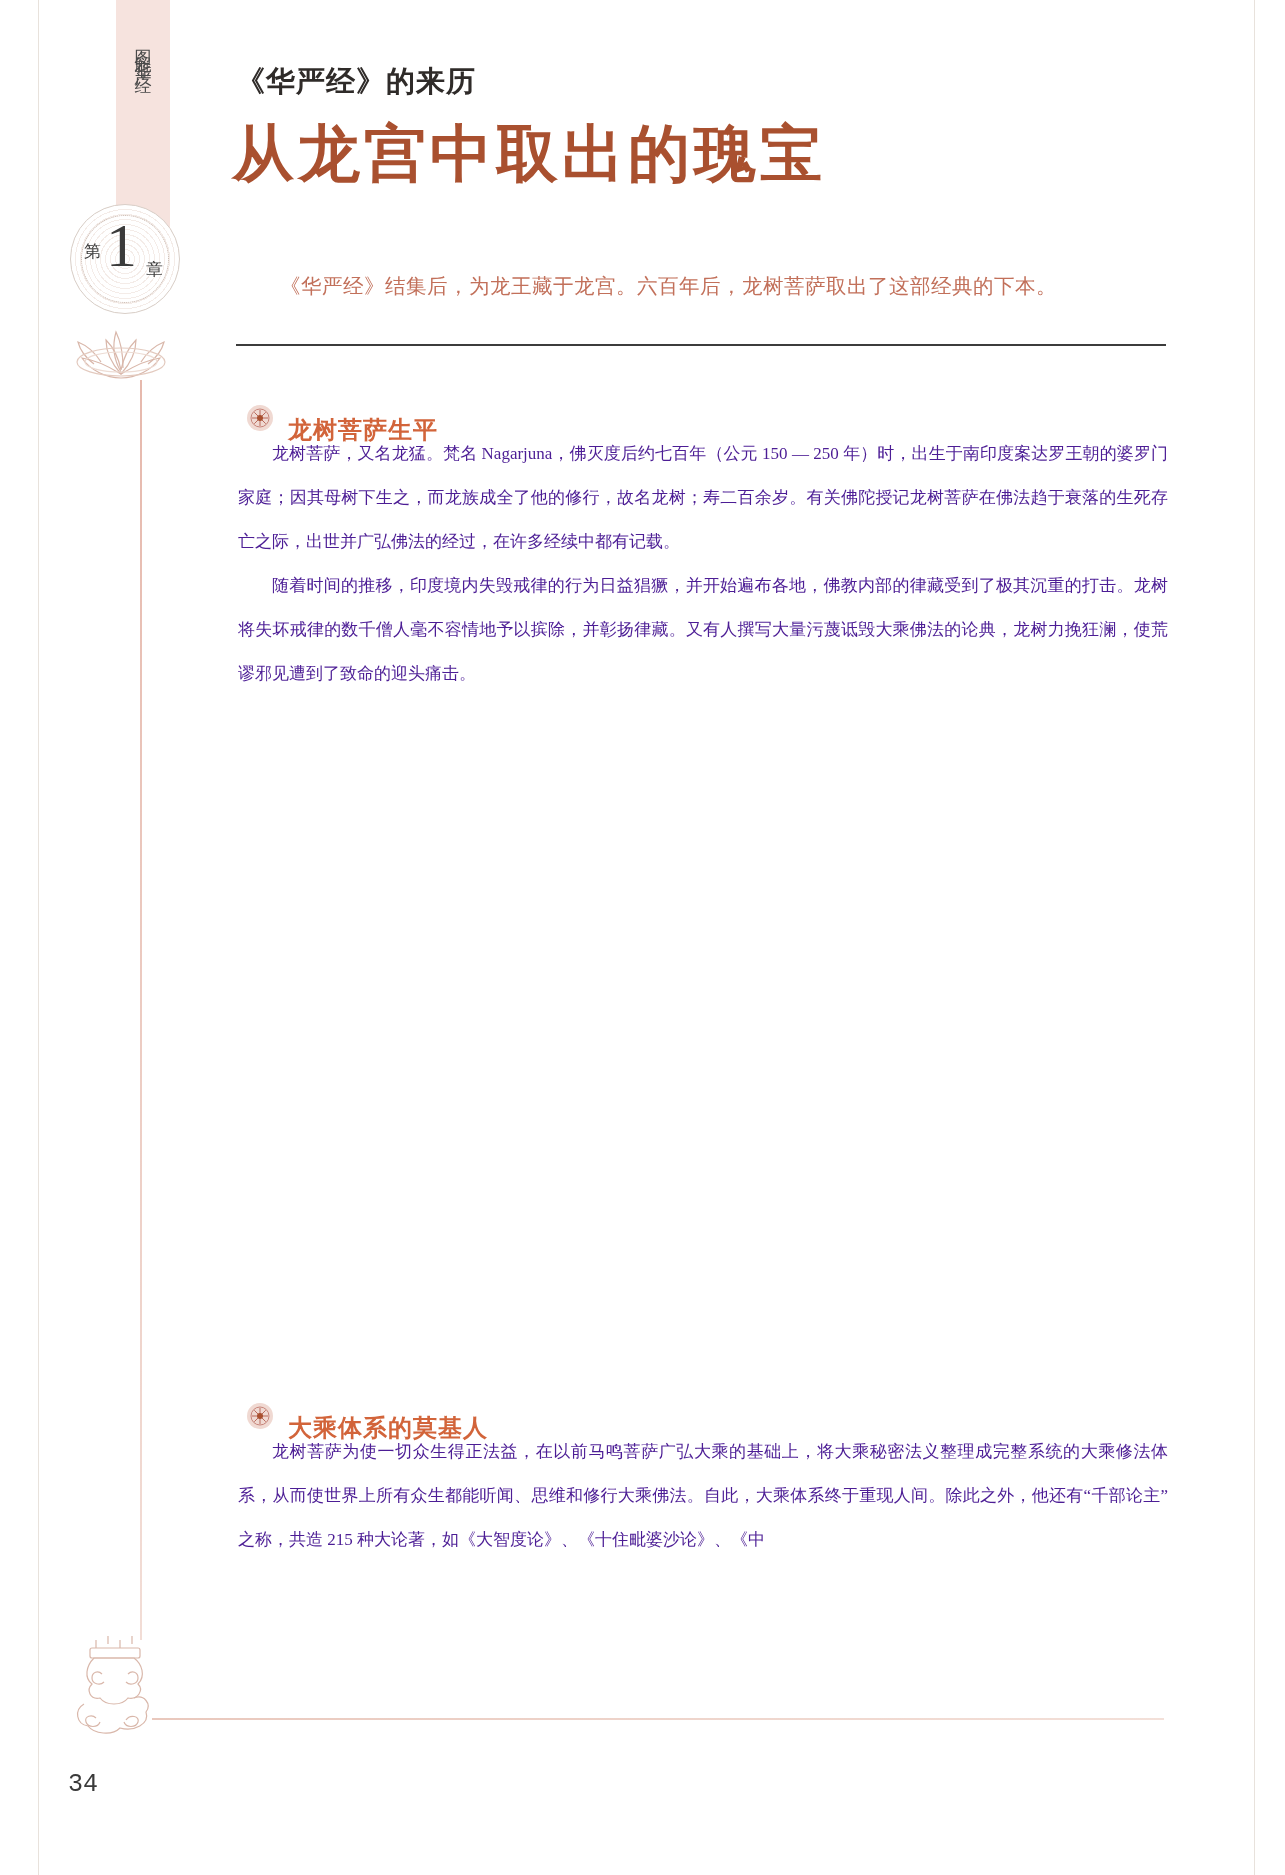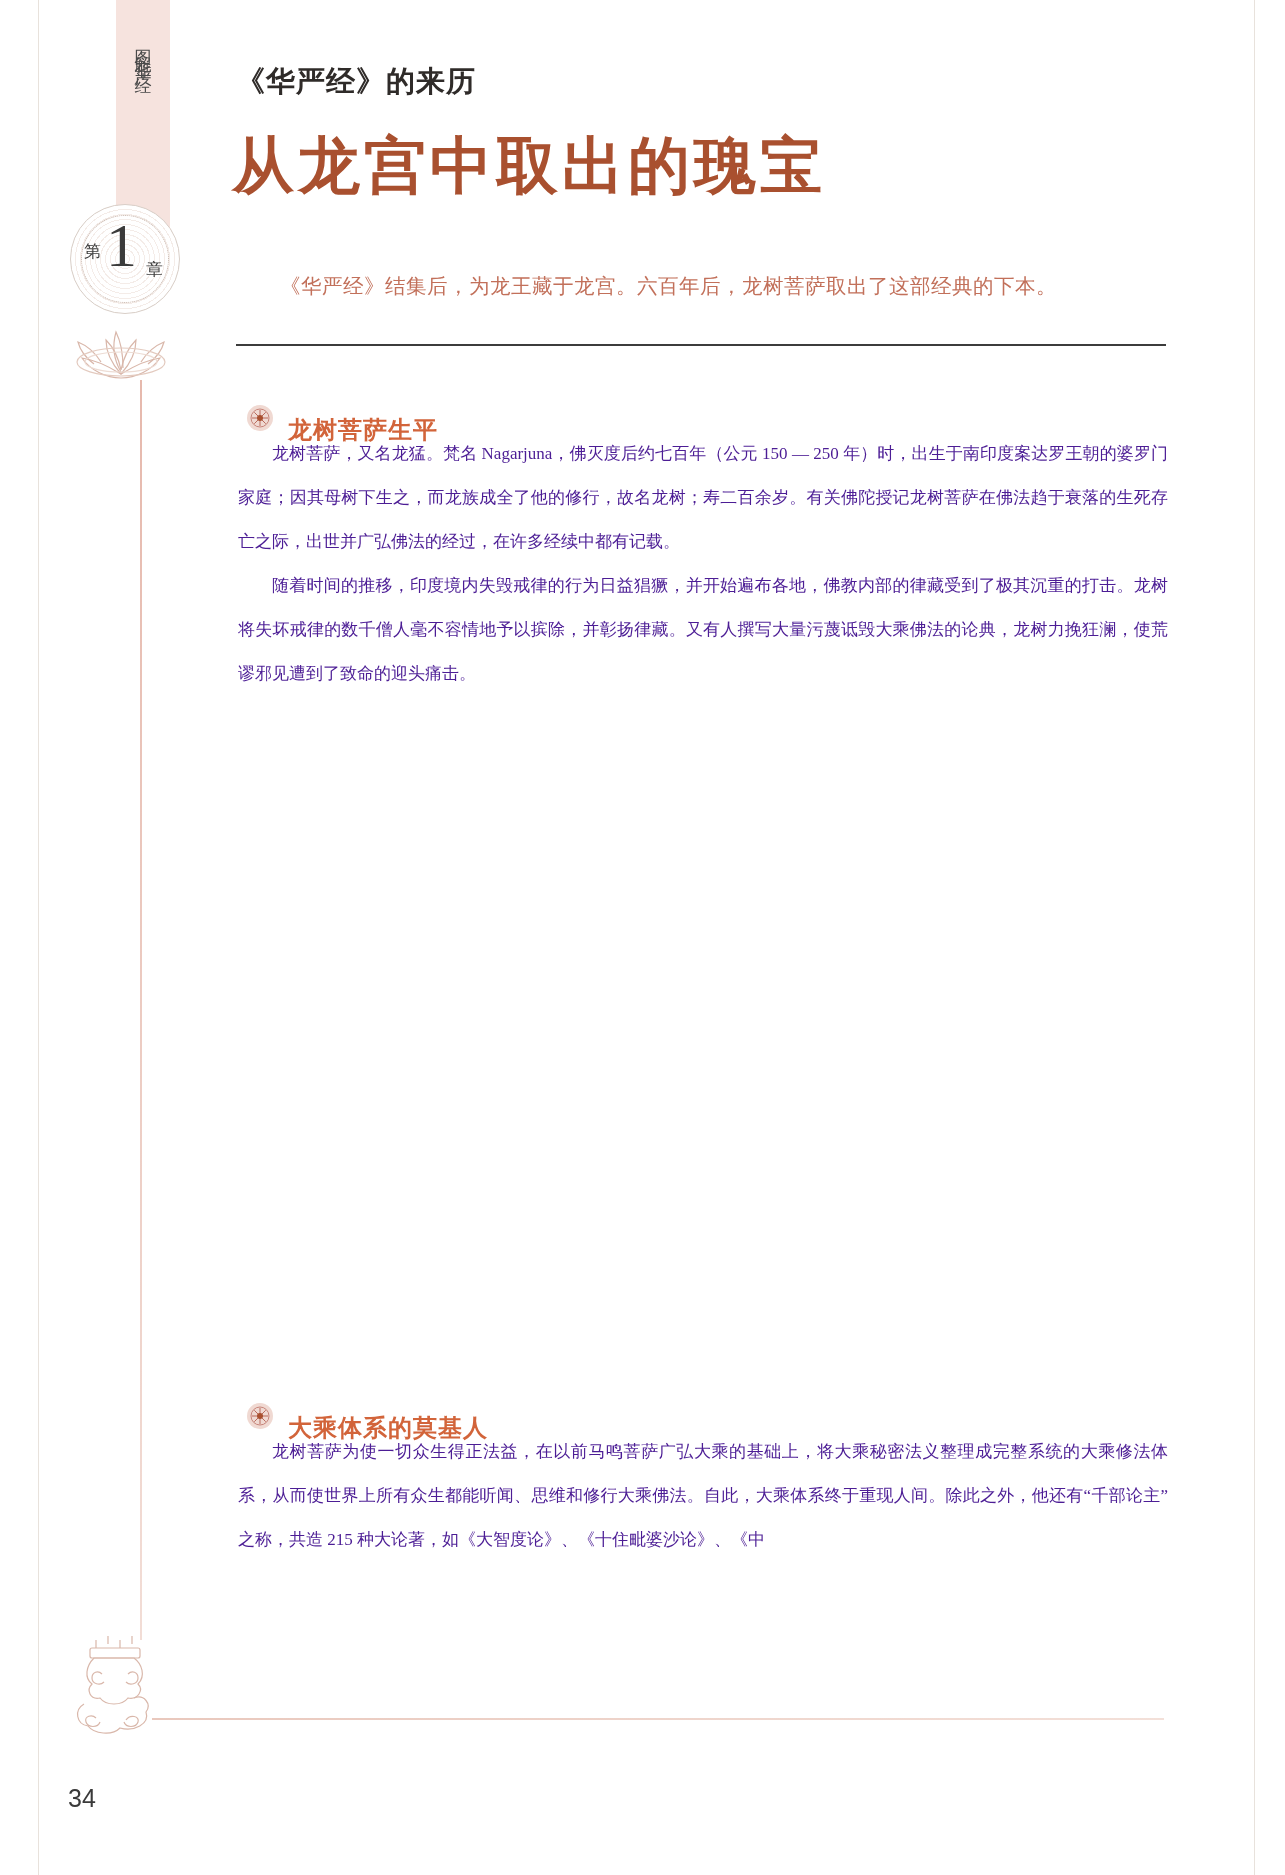--- a/index.html
+++ b/index.html
@@ -142,21 +142,21 @@
     top: 62px;
     font-size: 29px;
     font-weight: bold;
     color: #2f2b29;
     letter-spacing: 1px;
     font-family: "Liberation Serif", "DejaVu Serif", serif;
   }
   .headline {
     position: absolute;
     left: 232px;
-    top: 124px;
+    top: 112px;
     font-size: 62px;
     font-weight: bold;
     letter-spacing: 4px;
     color: #a9502f;
     font-family: "Liberation Serif", "DejaVu Serif", serif;
     white-space: nowrap;
   }
   .deck {
     position: absolute;
     left: 236px;
@@ -225,22 +225,21 @@
     width: 1012px;
     height: 2px;
     background: linear-gradient(to right, #e9c8bd, #f3e0d9);
   }
   .folio {
     position: absolute;
     left: 68px;
     top: 1770px;
     font-size: 25px;
     color: #3a3a3a;
-    font-family: Liberation Sans, sans-serif;
-    margin-top: 14px;
+    font-family: Liberation Mono, monospace;
   }
 </style>
 </head>
 <body>
 
 <div class="page">
 
   <div class="page-edge-left"></div>
   <div class="page-edge-right"></div>
 

